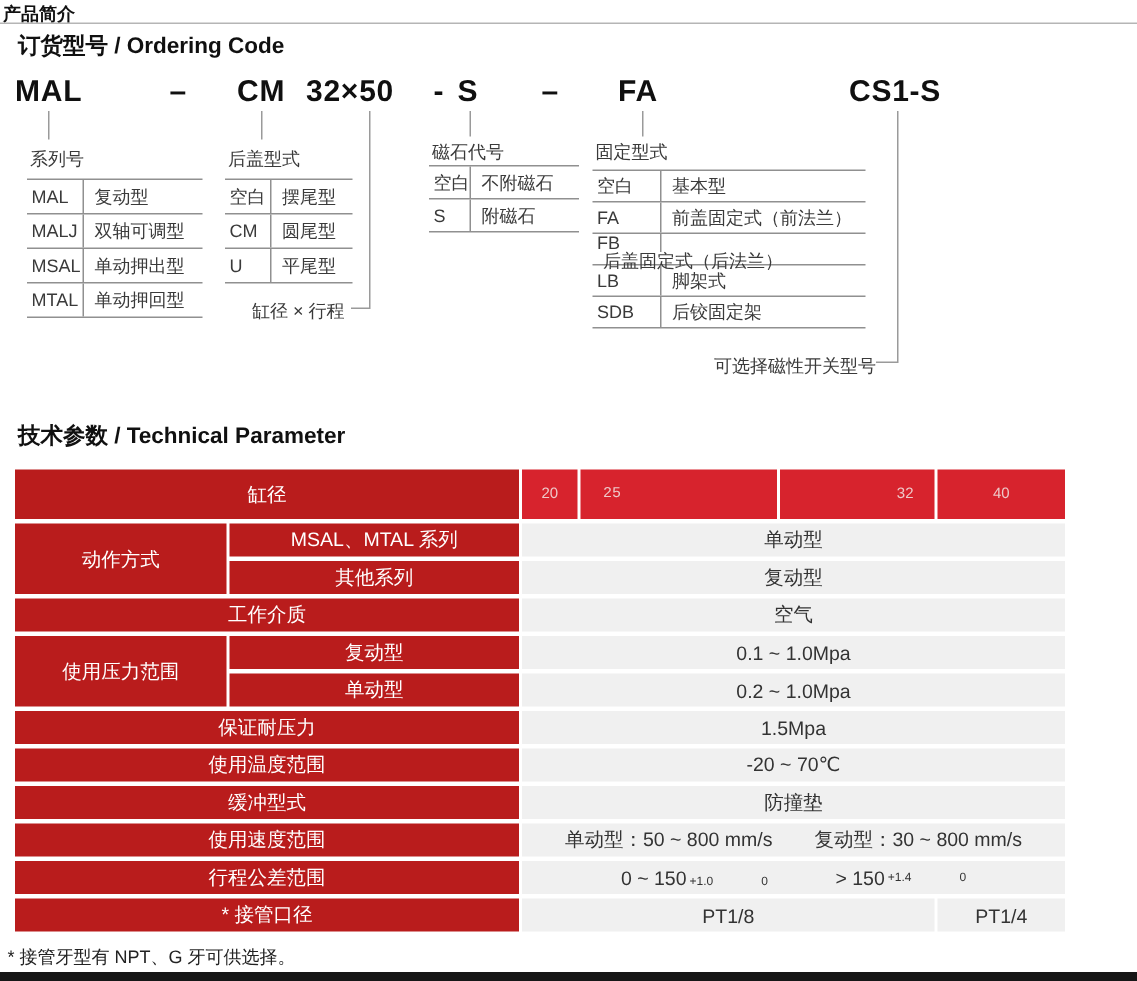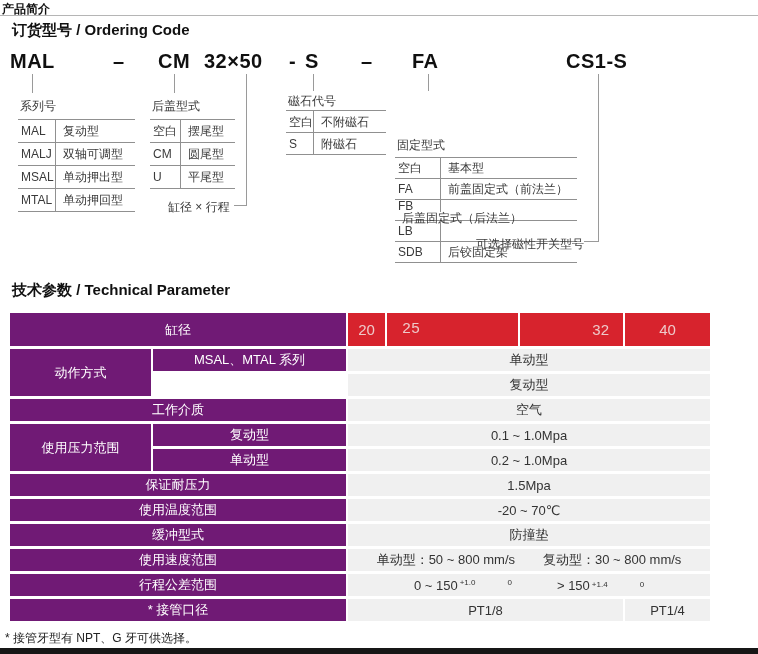--- a/index.html
+++ b/index.html
@@ -28,22 +28,22 @@
   .otab .cc{display:flex;align-items:center;border-right:1px solid #909090;padding-left:3px;box-sizing:border-box;}
   .otab .dc{display:flex;align-items:center;padding-left:7px;flex:1;}
   .small-label{font-size:12px;color:#3a3a3a;margin-left:13px;}
   
   .tgrid{
     left:10px;top:313px;width:700px;display:grid;
     grid-template-columns:141px 193px 37px 131px 103px 85px;
     grid-template-rows:33px repeat(11,22px);
     gap:3px 2px;position:absolute;
   }
-  .gc{background:#701a75;color:#ffffff;display:flex;align-items:center;justify-content:center;font-size:13px;box-sizing:border-box;}
-  .rc{background:#d7232d;color:#eec9c9;display:flex;align-items:center;justify-content:center;font-size:15px;box-sizing:border-box;}
+  .gc{background:#b91c1c;color:#ffffff;display:flex;align-items:center;justify-content:center;font-size:13px;box-sizing:border-box;}
+  .rc{background:#d7232d;color:#eec9c9;display:flex;align-items:center;justify-content:center;font-size:10px;box-sizing:border-box;}
   .vc{background:#f0f0f0;color:#333333;display:flex;align-items:center;justify-content:center;font-size:13px;box-sizing:border-box;}
   .tolst{display:inline-flex;font-size:8px;line-height:1.15;margin-left:2px;text-align:left;gap:32px;}
   .footnote{left:5px;top:630px;font-size:12px;color:#222;}
   .bottom-bar{left:0;top:648px;width:758px;height:6px;background:#161616;}
 </style>
 </head>
 <body>
 
 <div class="abs page-tag">产品简介</div>
 <div class="abs top-line"></div>
@@ -119,36 +119,37 @@
       <div class="dc">不附磁石</div>
     </div>
     <div class="rw" style="height:21px;">
       <div class="cc" style="width:28px;">S</div>
       <div class="dc">附磁石</div>
     </div>
   </div>
 </div>
 
 <div class="otab" style="left:395px;top:95px;width:182px;">
-  <div class="t" style="margin-bottom:6px;margin-top:44px;">固定型式</div>
+  <div class="t" style="margin-bottom:6px;">固定型式</div>
   <div class="rws">
     <div class="rw" style="height:20px;">
       <div class="cc" style="width:46px;">空白</div>
       <div class="dc">基本型</div>
     </div>
     <div class="rw" style="height:20px;">
       <div class="cc" style="width:46px;">FA</div>
       <div class="dc">前盖固定式（前法兰）</div>
     </div>
     <div class="rw" style="height:20px;flex-direction:column;">
       <div class="cc" style="width:46px;">FB</div>
       <div class="dc">后盖固定式（后法兰）</div>
     </div>
     <div class="rw" style="height:20px;">
       <div class="cc" style="width:46px;">LB</div>
+      <div class="dc">脚架式</div>
     </div>
     <div class="rw" style="height:20px;">
       <div class="cc" style="width:46px;">SDB</div>
       <div class="dc">后铰固定架</div>
     </div>
   </div>
 </div>
 
 <div class="abs small-label" style="left:463px;top:236px;">可选择磁性开关型号</div>
 
@@ -158,20 +159,21 @@
 
   <div class="gc" style="grid-area:1/1/2/3;">缸径</div>
   <div class="rc" style="grid-area:1/3/2/4;">20</div>
   <div class="rc" style="grid-area:1/4/2/5;justify-content:flex-start;padding-left:15px;font-family:Liberation Mono, monospace;">25</div>
   <div class="rc" style="grid-area:1/5/2/6;justify-content:flex-end;padding-right:14px;">32</div>
   <div class="rc" style="grid-area:1/6/2/7;">40</div>
 
   <div class="gc" style="grid-area:2/1/4/2;">动作方式</div>
   <div class="gc" style="grid-area:2/2/3/3;">MSAL、MTAL 系列</div>
   <div class="vc" style="grid-area:2/3/3/7;">单动型</div>
+  <div class="gc" style="grid-area:3/2/4/3;">其他系列</div>
   <div class="vc" style="grid-area:3/3/4/7;">复动型</div>
 
   <div class="gc" style="grid-area:4/1/5/3;font-family:Liberation Mono, monospace;">工作介质</div>
   <div class="vc" style="grid-area:4/3/5/7;">空气</div>
 
   <div class="gc" style="grid-area:5/1/7/2;">使用压力范围</div>
   <div class="gc" style="grid-area:5/2/6/3;">复动型</div>
   <div class="vc" style="grid-area:5/3/6/7;">0.1 ~ 1.0Mpa</div>
   <div class="gc" style="grid-area:6/2/7/3;">单动型</div>
   <div class="vc" style="grid-area:6/3/7/7;">0.2 ~ 1.0Mpa</div>
@@ -186,21 +188,21 @@
   <div class="vc" style="grid-area:9/3/10/7;">防撞垫</div>
 
   <div class="gc" style="grid-area:10/1/11/3;">使用速度范围</div>
   <div class="vc" style="grid-area:10/3/11/7;gap:28px;">
     <span>单动型：50 ~ 800 mm/s</span>
     <span>复动型：30 ~ 800 mm/s</span>
   </div>
 
   <div class="gc" style="grid-area:11/1/12/3;">行程公差范围</div>
   <div class="vc" style="grid-area:11/3/12/7;gap:45px;">
-    <span style="display:inline-flex;align-items:flex-start;">
+    <span style="display:inline-flex;align-items:flex-end;">
       <span>0 ~ 150</span>
       <span class="tolst">
         <span>+1.0</span>
         <span>0</span>
       </span>
     </span>
     <span style="display:inline-flex;align-items:center;">
       <span>&gt; 150</span>
       <span class="tolst">
         <span>+1.4</span>

